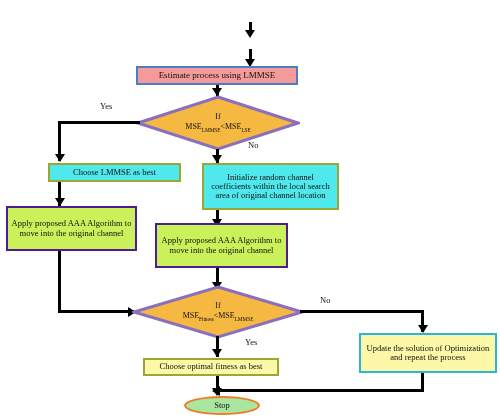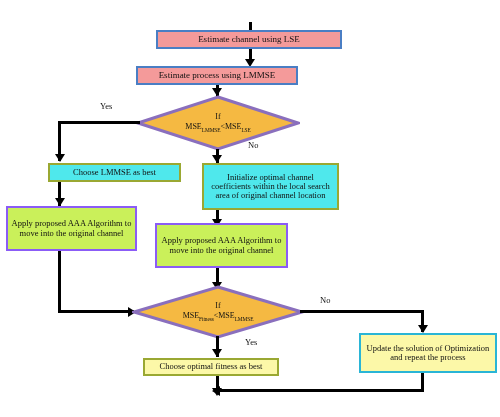--- a/index.html
+++ b/index.html
@@ -11,21 +11,21 @@
   
   .terminator{border-radius:50%;background:#a9e6a0;border:2px solid #f07c2a;font-size:8.5px;}
 
   
   .proc-pink{background:#f49a9a;border:2px solid #4a7ec4;font-size:9px;}
 
   
   .proc-cyan{background:#4fe8ec;border:2px solid #9aa832;font-size:8.5px;margin-left:44px;}
 
   
-  .proc-green{background:#caf05a;border:2px solid #8b5cf6;font-size:8.5px;}
+  .proc-green{background:#caf05a;border:2px solid #4c1d95;font-size:8.5px;}
 
   
   .proc-yellow{background:#fcf8a8;border:2px solid #9aa832;font-size:8.5px;}
 
   
   .proc-yellow-cyan{background:#fcf8a8;border:2px solid #2ab5d6;font-size:8.5px;align-items:center;}
 
   
   .decision{position:absolute;}
   .decision svg{display:block;}
@@ -48,23 +48,20 @@
 </style>
 </head>
 <body>
 
 <div id="canvas">
 
 
   <div class="ln vline" style="left:248.5px;top:22px;height:10px;"></div>
   <div class="arrow-down" style="left:245px;top:30px;"></div>
 
-  <div class="node proc-pink" style="left:156px;top:30px;width:186px;height:19px;">
-    <span>Estimate channel using LSE</span>
-  </div>
 
   <div class="ln vline" style="left:248.5px;top:49px;height:13px;"></div>
   <div class="arrow-down" style="left:245px;top:59px;"></div>
 
   <div class="node proc-pink" style="left:136px;top:66px;width:162px;height:19px;">
     <span>Estimate process using LMMSE</span>
   </div>
 
   <div class="ln vline" style="left:215.5px;top:85px;height:12px;"></div>
   <div class="arrow-down" style="left:212px;top:88px;"></div>
@@ -93,21 +90,21 @@
   </div>
 
   <div class="ln vline" style="left:58px;top:182px;height:24px;"></div>
   <div class="arrow-down" style="left:54.5px;top:198px;"></div>
 
   <div class="node proc-green" style="left:6px;top:206px;width:131px;height:45px;">
     <span>Apply proposed AAA Algorithm to move into the original channel</span>
   </div>
 
   <div class="node proc-cyan" style="left:158px;top:163px;width:137px;height:47px;">
-    <span>Initialize optimal channel coefficients within the local search area of original channel location</span>
+    <span>Initialize random channel coefficients within the local search area of original channel location</span>
   </div>
 
   <div class="ln vline" style="left:215.5px;top:210px;height:13px;"></div>
   <div class="arrow-down" style="left:212px;top:219px;"></div>
 
   <div class="node proc-green" style="left:155px;top:223px;width:133px;height:45px;">
     <span>Apply proposed AAA Algorithm to move into the original channel</span>
   </div>
 
   <div class="ln vline" style="left:215.5px;top:268px;height:22px;"></div>
@@ -144,14 +141,17 @@
   <div class="ln vline" style="left:215.5px;top:336px;height:21px;"></div>
   <div class="arrow-down" style="left:212px;top:349px;"></div>
 
   <div class="node proc-yellow" style="left:143px;top:358px;width:136px;height:18px;text-align:right;">
     <span>Choose optimal fitness as best</span>
   </div>
 
   <div class="ln vline" style="left:215.5px;top:376px;height:18px;"></div>
   <div class="arrow-down" style="left:212px;top:388px;"></div>
 
+  <div class="node terminator" style="left:184px;top:396px;width:76px;height:19px;">
+    <span>Stop</span>
+  </div>
 
 </div>
 
 </body></html>

